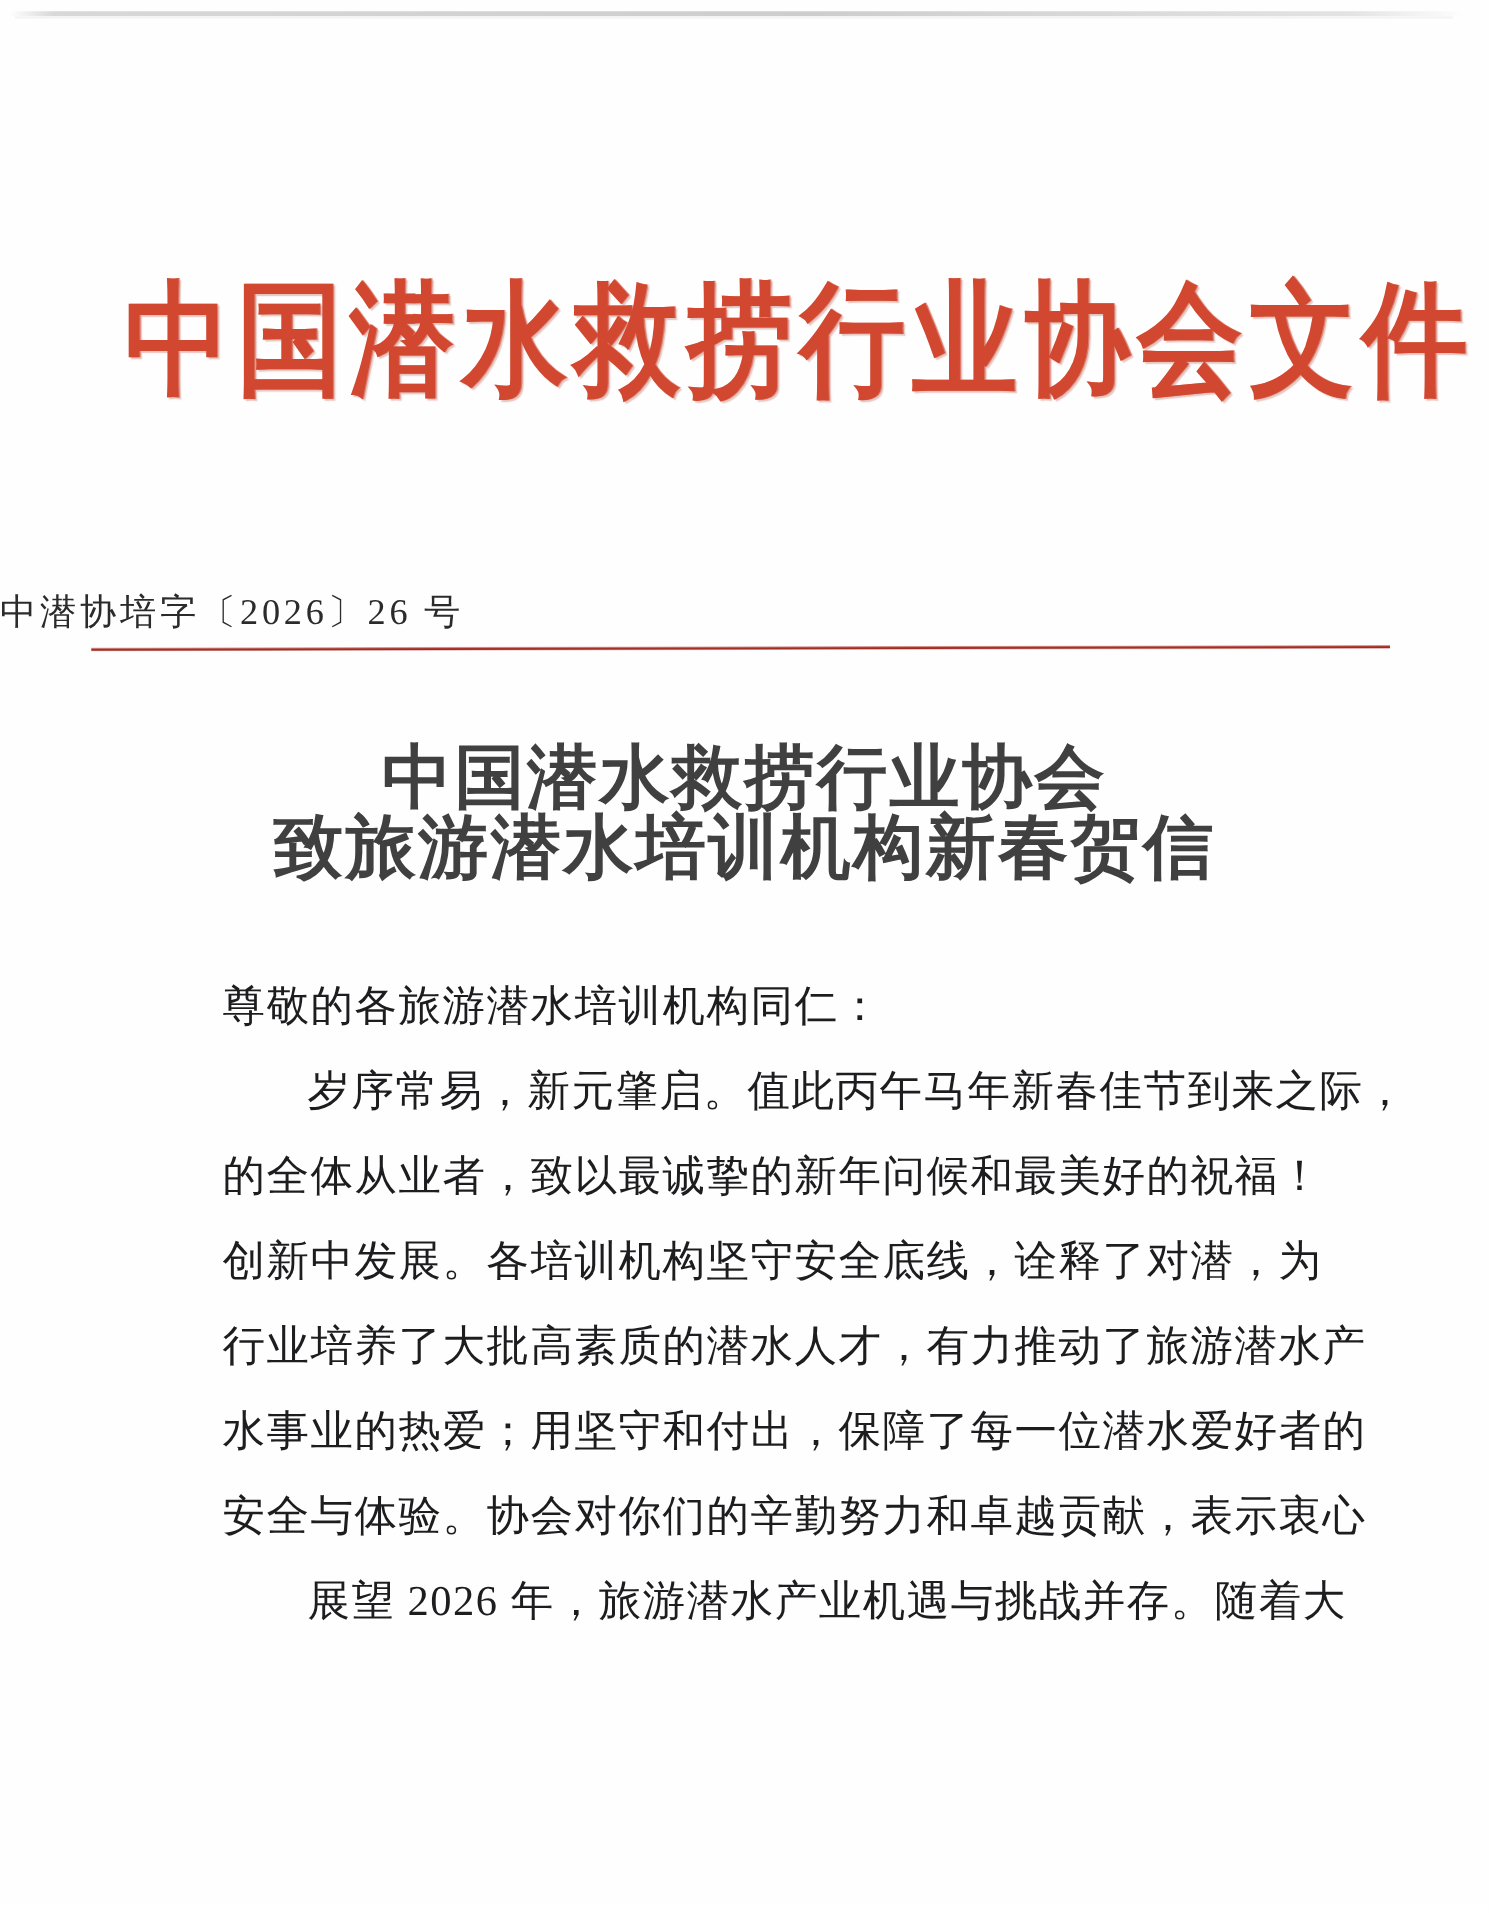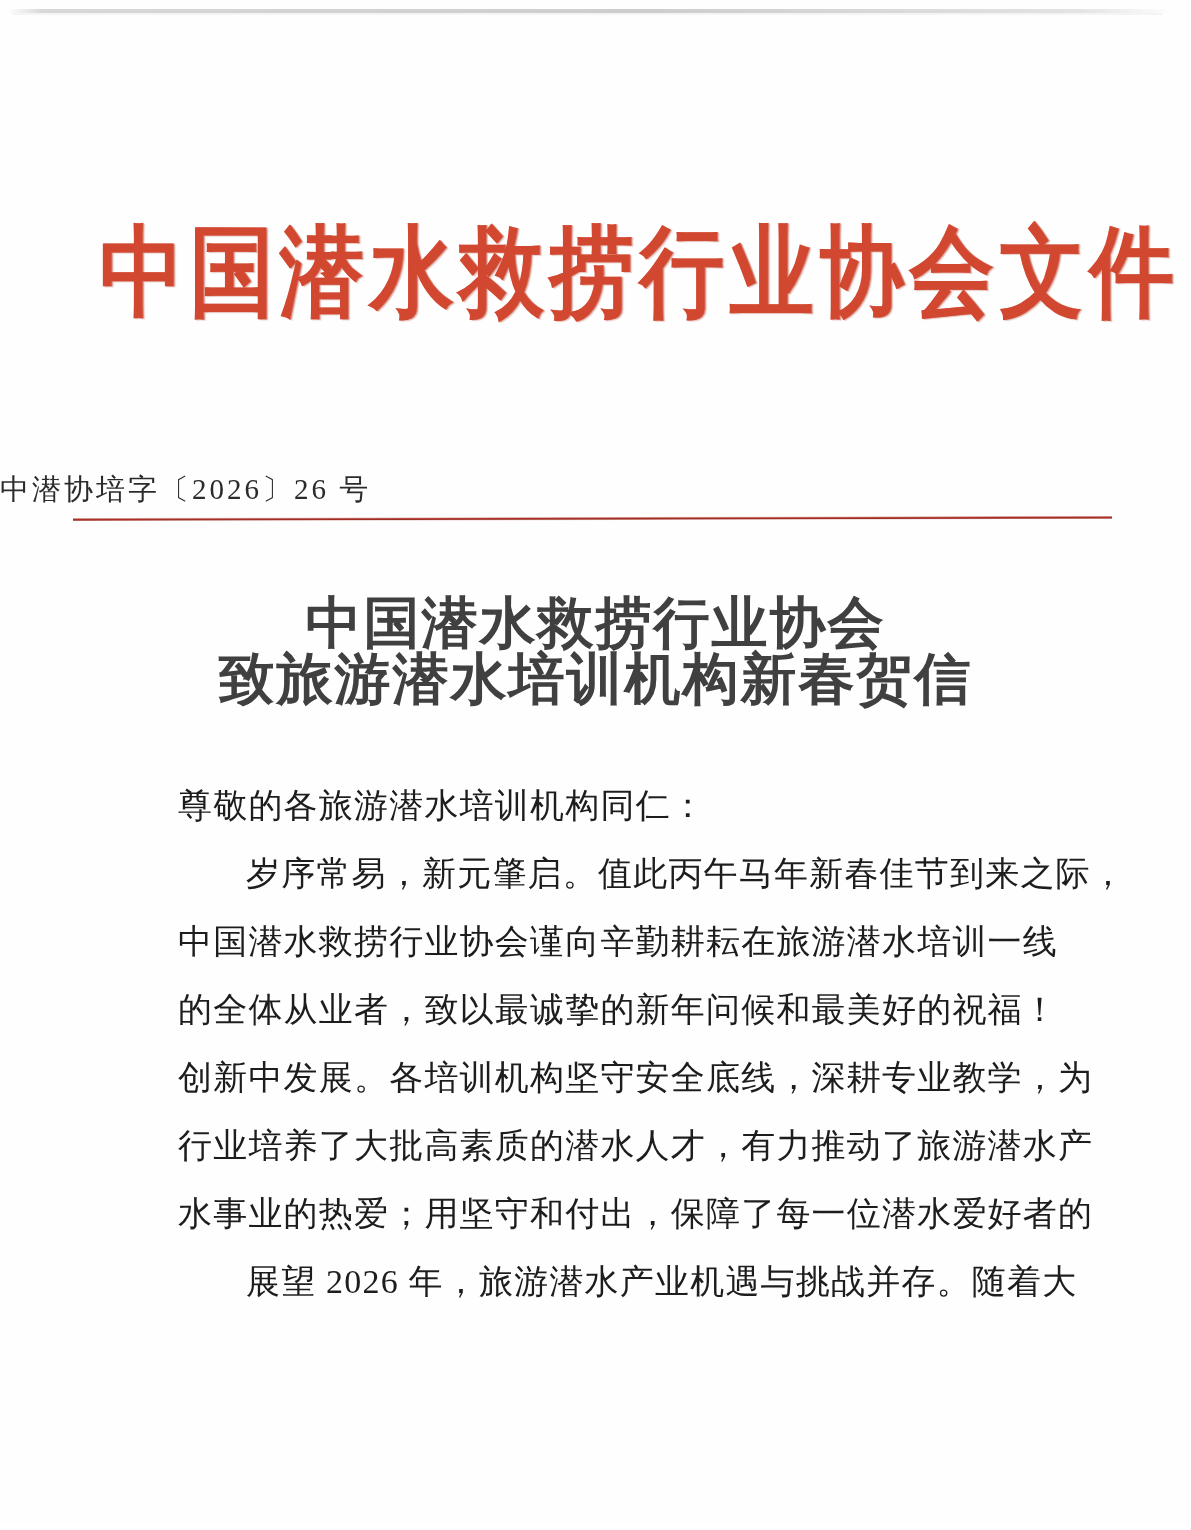--- a/index.html
+++ b/index.html
@@ -162,26 +162,26 @@
   <div class="doc-title">
     <div class="tline">中国潜水救捞行业协会</div>
     <div class="tline">致旅游潜水培训机构新春贺信</div>
   </div>
 
   <div class="body-text">
 
     <div class="line">尊敬的各旅游潜水培训机构同仁：</div>
 
     <div class="line indent">岁序常易，新元肇启。值此丙午马年新春佳节到来之际，</div>
-    <div class="line">中国潜水救捞行业协会谨向辛勤耕耘在旅游潜水培训一线</div>
     <div class="line">的全体从业者，致以最诚挚的新年问候和最美好的祝福！</div>
 
-    <div class="line">创新中发展。各培训机构坚守安全底线，深耕专业教学，为</div>
+    <div class="line">创新中发展。各培训机构坚守安全底线，诠释了对潜，为</div>
     <div class="line">行业培养了大批高素质的潜水人才，有力推动了旅游潜水产</div>
     <div class="line">水事业的热爱；用坚守和付出，保障了每一位潜水爱好者的</div>
+    <div class="line">安全与体验。协会对你们的辛勤努力和卓越贡献，表示衷心</div>
 
     <div class="line indent">展望 2026 年，旅游潜水产业机遇与挑战并存。随着大</div>
 
   </div>
 
   <div class="clip-mask"></div>
 
 </div>
 
 </body></html>

